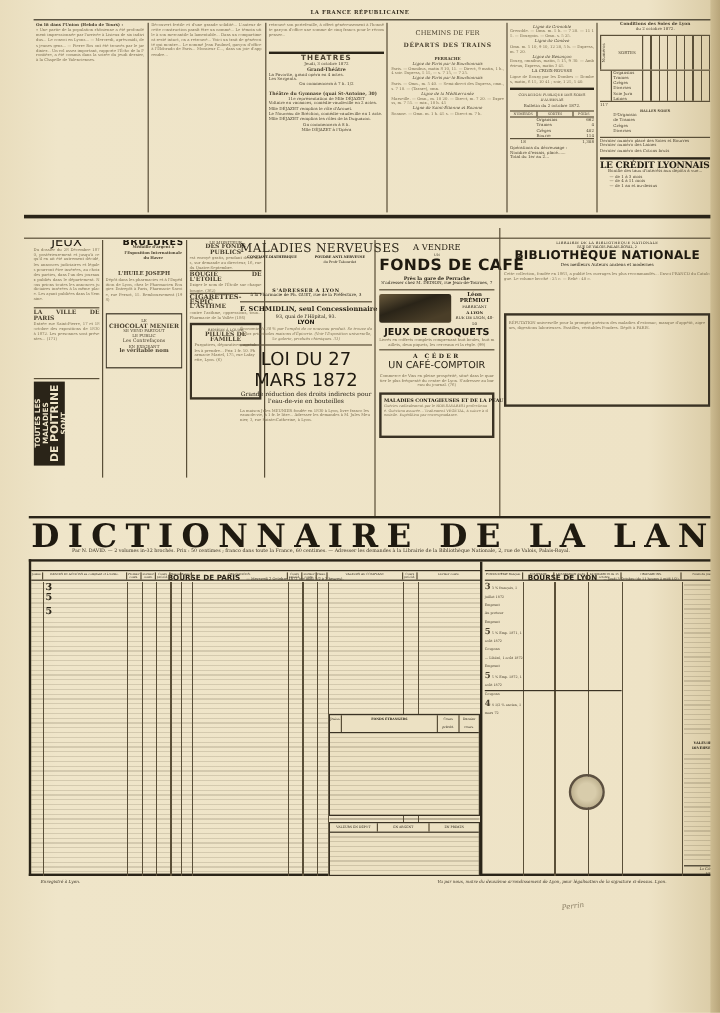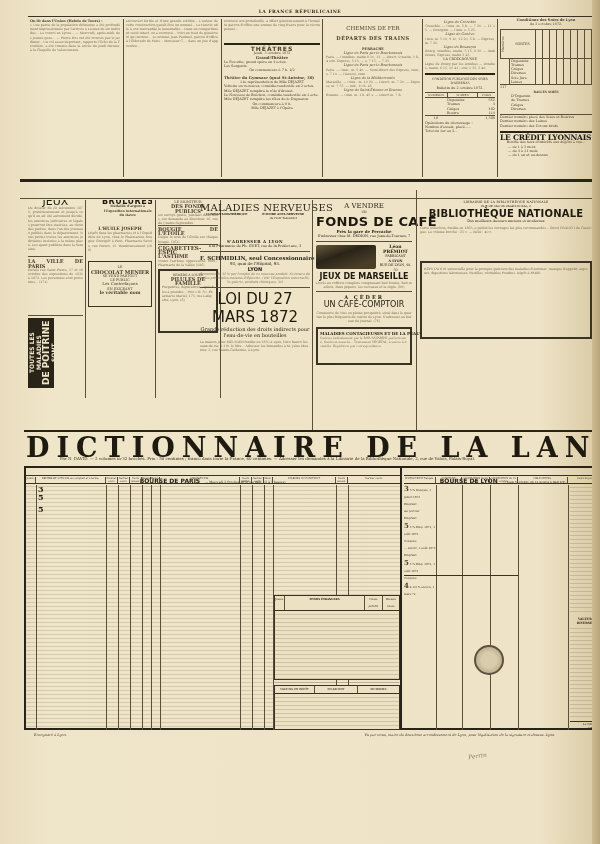--- a/index.html
+++ b/index.html
@@ -270,21 +270,21 @@
     <div class="hr" style="margin:3px 0"></div>
     <div style="display:flex;gap:3px">
       <div style="width:60px;height:24px;background:linear-gradient(160deg,#6a5a3c,#2a2418 40%,#4a3e28 80%);border-radius:2px"></div>
       <div style="flex:1;font-size:3.3px;line-height:4.5px;text-align:center">
         <div class="bold" style="font-size:4.5px">Léon PRÉMIOT</div>
         <div>FABRICANT</div>
         <div class="bold">A LYON</div>
         <div>RUE DE LYON, 48-50</div>
       </div>
     </div>
-    <div class="h-center big" style="font-size:8px;white-space:nowrap">JEUX DE MARSEILLE</div>
+    <div class="h-center big" style="font-size:8px;white-space:nowrap">JEUX DE CROQUETS</div>
     <div class="fill h-center" style="height:8px">Livrés en coffrets complets comprenant huit boules, huit maillets, deux piquets, les cerceaux et la règle. (99)</div>
     <div class="hr" style="margin:2px 0"></div>
     <div class="h-center bold" style="font-size:5px;letter-spacing:2px">A CÉDER</div>
     <div class="h-center" style="font-size:8px;font-family:'DejaVu Sans',sans-serif;white-space:nowrap">UN CAFÉ-COMPTOIR</div>
     <div class="fill h-center" style="height:13px;margin-top:2px">Commerce de Vins en pleine prospérité, situé dans le quartier le plus fréquenté du centre de Lyon. S'adresser au bureau du journal. (76)</div>
     <div class="dbl" style="margin-top:3px;padding:2px;height:38px">
       <div class="h-center bold" style="font-size:4px;white-space:nowrap">MALADIES CONTAGIEUSES ET DE LA PEAU</div>
       <div class="fill" style="font-size:3px">Guéries radicalement par le ROB-SAVARESI perfectionné. Guérison assurée... Traitement VÉGÉTAL, à suivre à domicile. Expédition par correspondance.</div>
     </div>
   </div>

